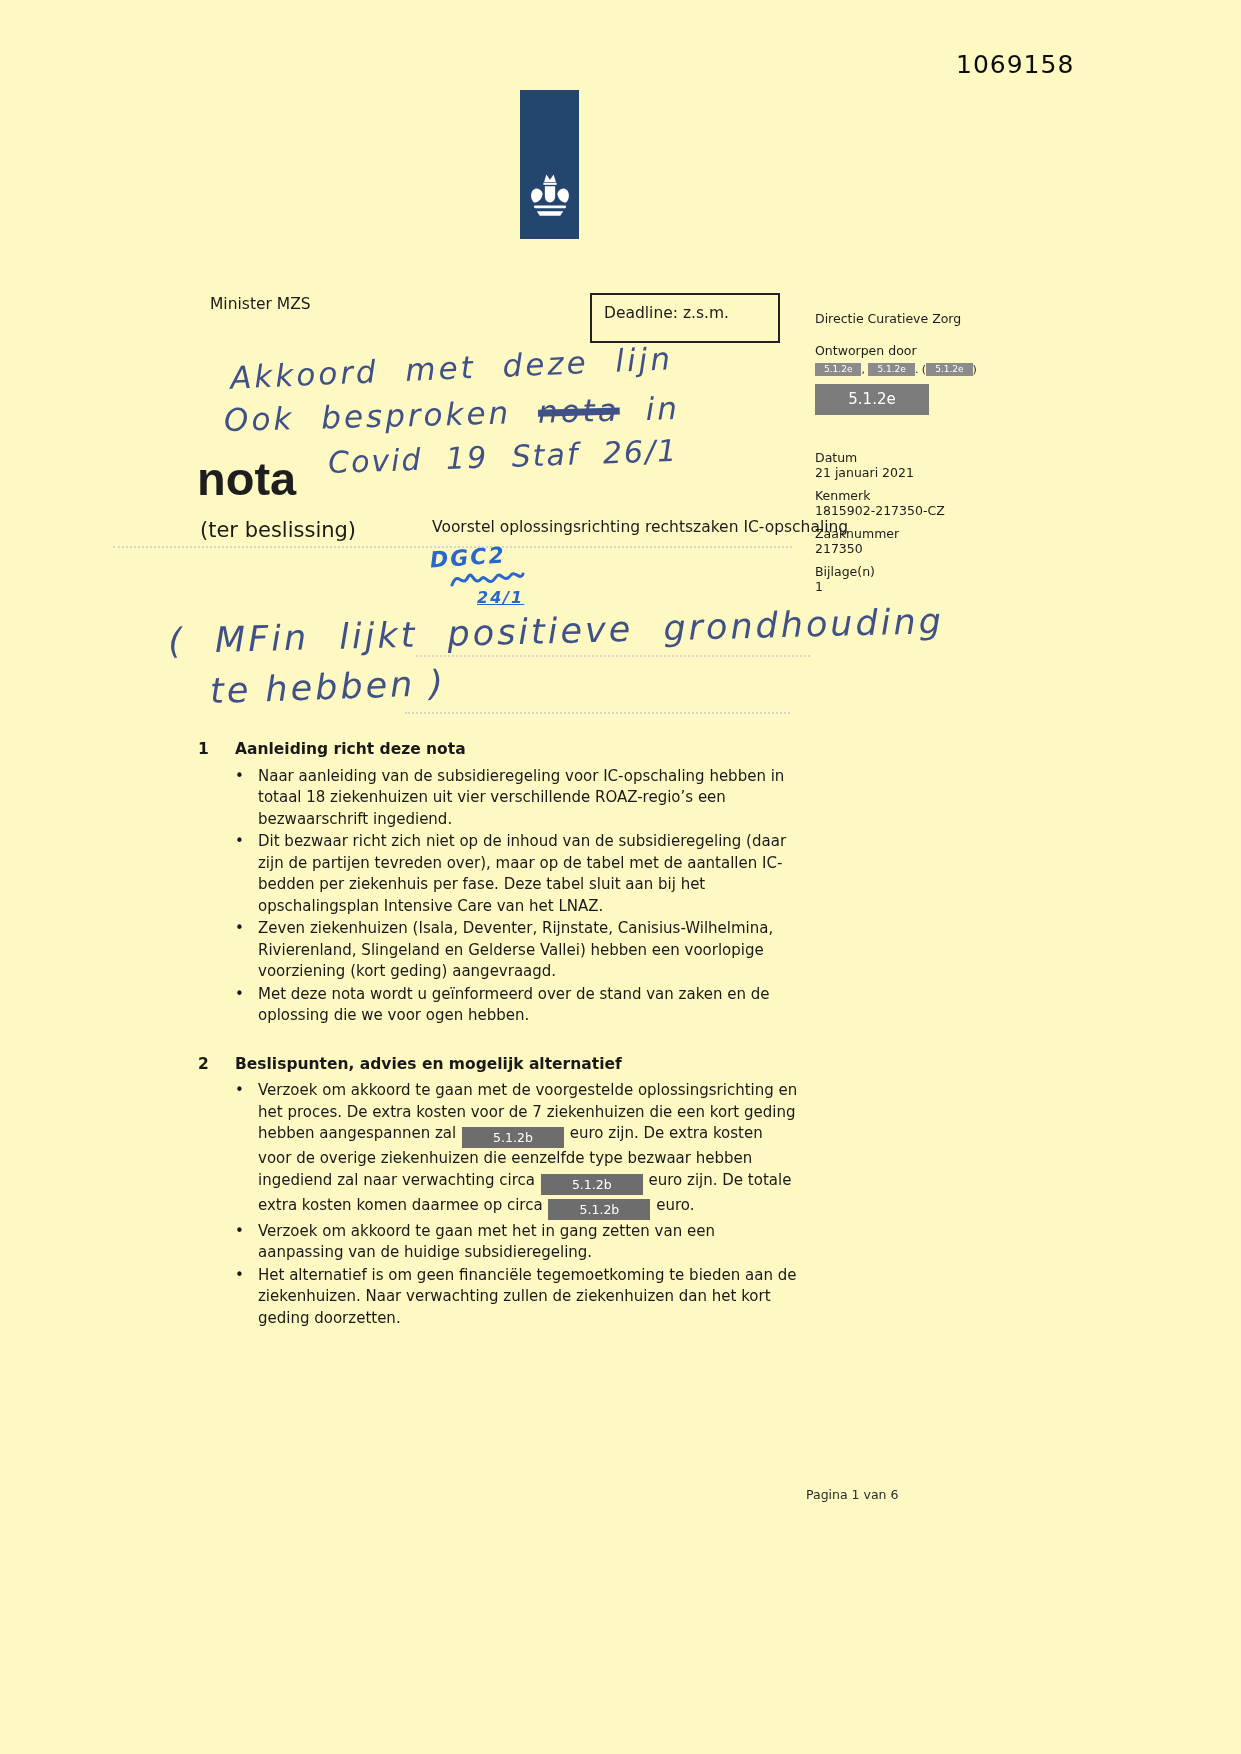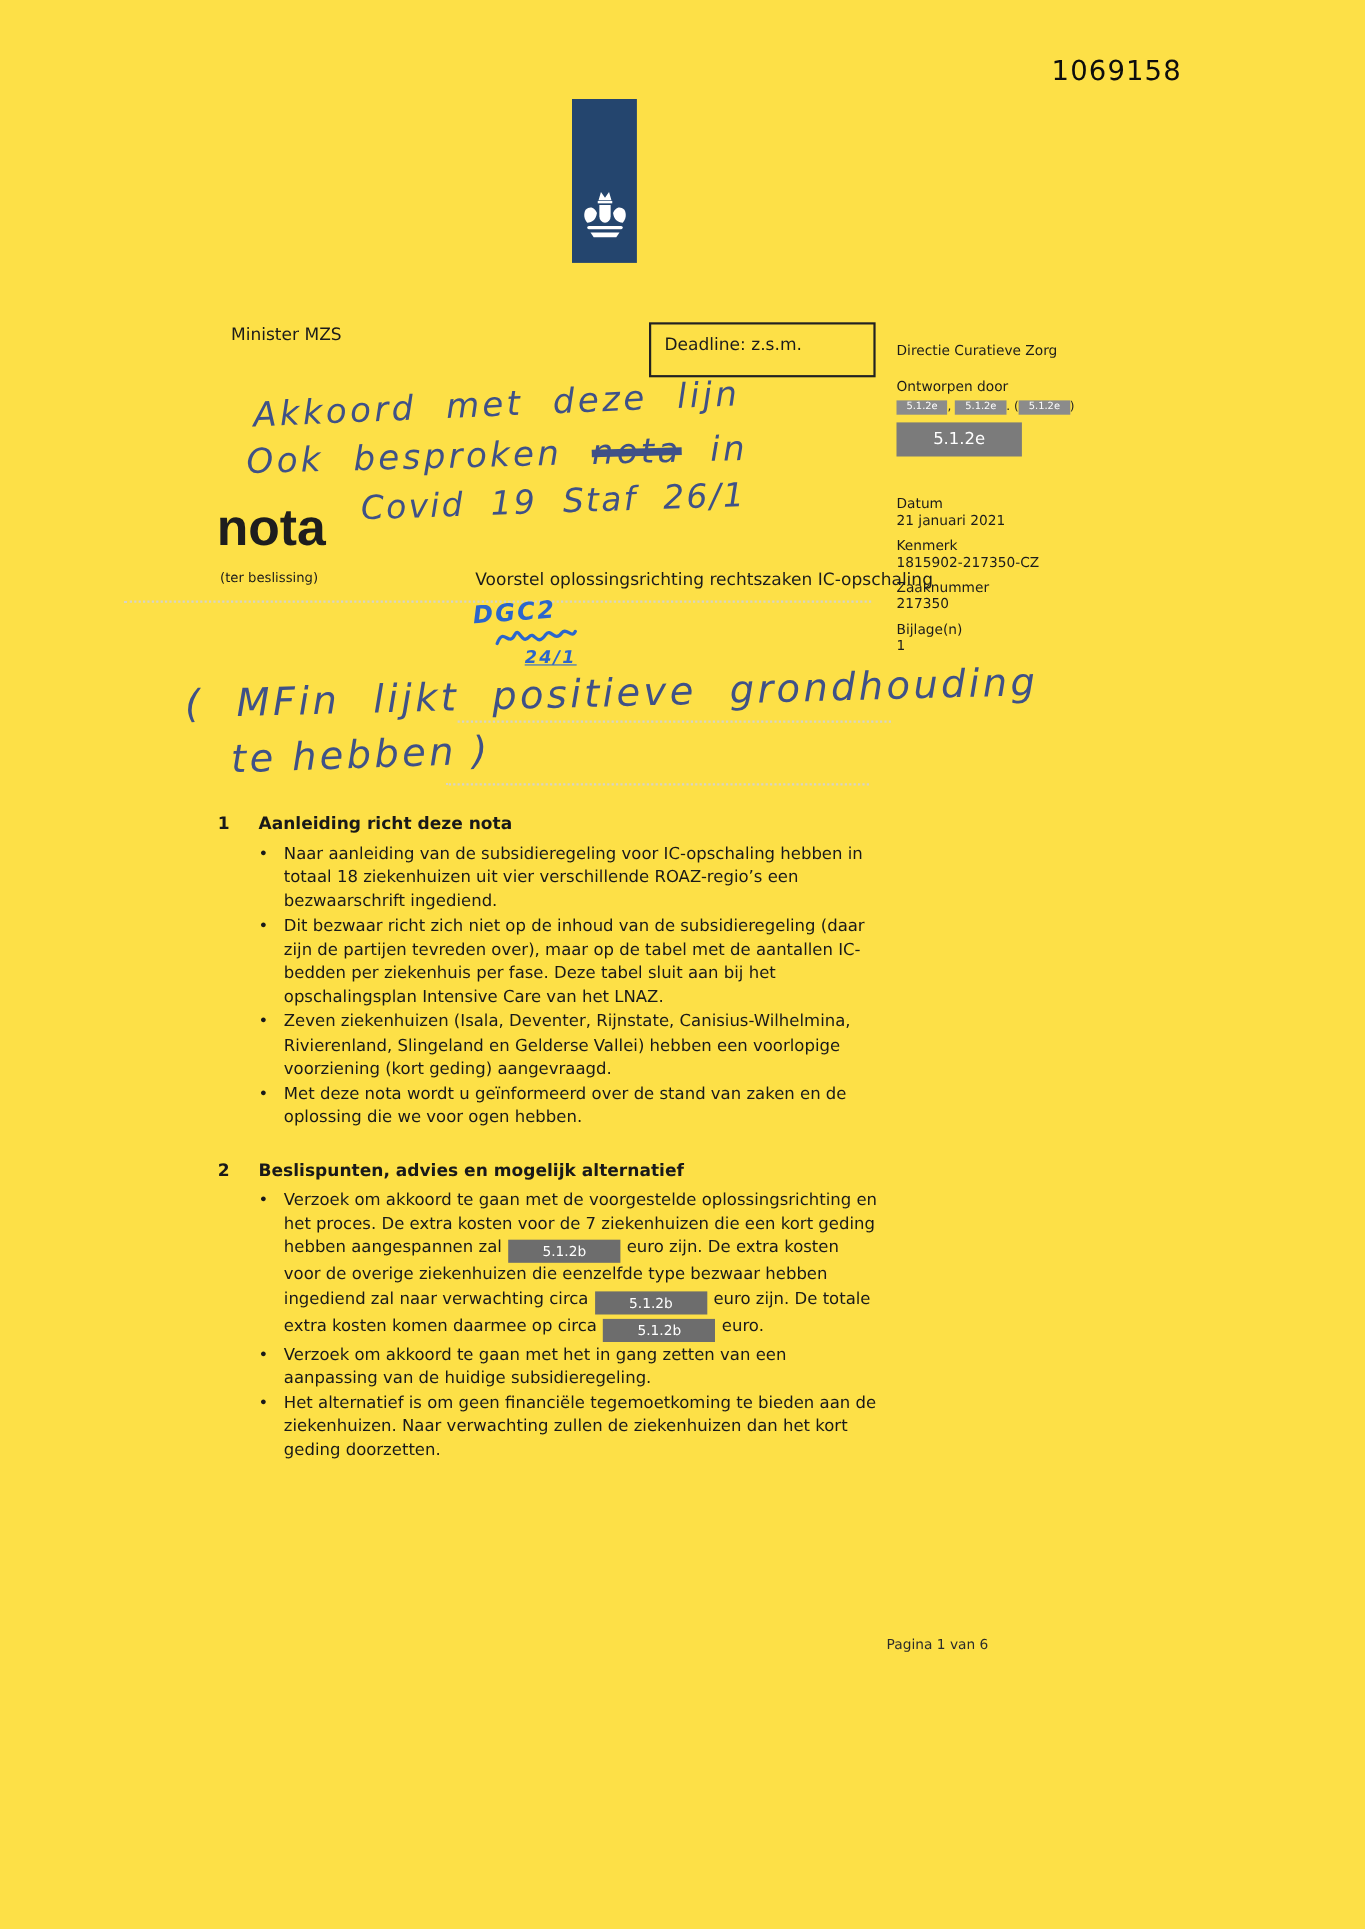--- a/index.html
+++ b/index.html
@@ -1,41 +1,41 @@
 <!DOCTYPE html>
 <html><head>
 <meta charset="utf-8">
 <style>
   html,body{margin:0;padding:0;background:#e8e8e6;}
   .page{
     position:relative;
     width:1241px;height:1754px;
     margin:0 auto;
-    background:#fde047;
+    background:#fef9c3;
     font-family:"DejaVu Sans","Liberation Sans",sans-serif;
     color:#1b1b1b;
     overflow:hidden;
   }
   .abs{position:absolute;}
 
   .doc-number{left:956px;top:50px;font-size:25px;letter-spacing:1px;color:#0d0d0d;}
 
   .logo-bar{left:520px;top:90px;width:59px;height:149px;background:#24456e;}
   .crest{position:absolute;left:8px;bottom:6px;width:44px;height:64px;}
   .ministry-text{
     left:590px;top:173px;
     font-family:"Liberation Serif","DejaVu Serif",serif;
     font-size:17.5px;line-height:23px;color:#181818;
   }
 
   .addressee{left:210px;top:295px;font-size:15.5px;}
   .deadline-box{
     left:590px;top:293px;width:174px;height:37px;
     border:2px solid #222;
-    padding:9px 16px 0 12px;font-size:15.5px;background:transparent;
+    padding:9px 0 0 12px;font-size:15.5px;background:transparent;
   }
 
   
   .sidebar{left:815px;top:311px;width:215px;font-size:12.5px;line-height:15px;}
   .sb-bold{font-weight:normal;}
   .sb-directorate{margin-bottom:17px;}
   .sb-designed{margin-bottom:4px;}
   .redact-row{margin-bottom:7px;font-size:11px;color:#222;}
   .redact-small{
     display:inline-block;background:#8b8b8b;color:#fff;
@@ -65,21 +65,21 @@
   .pen{color:#2b66cc;font-style:italic;white-space:nowrap;}
   .pen-dgc2{left:430px;top:545px;font-size:22px;font-weight:bold;letter-spacing:2px;transform:rotate(-4deg);}
   .pen-sig{left:448px;top:565px;width:78px;height:28px;}
   .pen-date{left:477px;top:588px;font-size:16px;font-weight:bold;letter-spacing:2px;text-decoration:underline;}
 
   .hw-paren1{left:168px;top:611px;font-size:35px;transform:rotate(-1.5deg);letter-spacing:3px;word-spacing:16px;}
   .hw-paren2{left:210px;top:667px;font-size:35px;transform:rotate(-2deg);letter-spacing:3px;}
 
   
   .nota-title{left:197px;top:451px;font-size:47px;font-weight:600;color:#1e1e1e;font-family:"Liberation Sans","DejaVu Sans",sans-serif;}
-  .ter-beslissing{left:200px;top:518px;font-size:12px;}
+  .ter-beslissing{left:200px;top:518px;font-size:21px;}
   .subject{left:400px;top:518px;font-size:15.5px;margin-left:32px;}
 
   .rule{border-top:2px dotted #d6d3c8;height:0;}
   .rule1{left:113px;top:546px;width:679px;}
   .rule2{left:416px;top:655px;width:394px;z-index:0;}
   .rule3{left:405px;top:712px;width:385px;}
 
   
   .body{left:198px;top:739px;width:600px;font-size:15px;line-height:21.5px;color:#191919;}
   .sec-head{display:flex;font-weight:bold;font-size:15.5px;margin-bottom:5px;}

